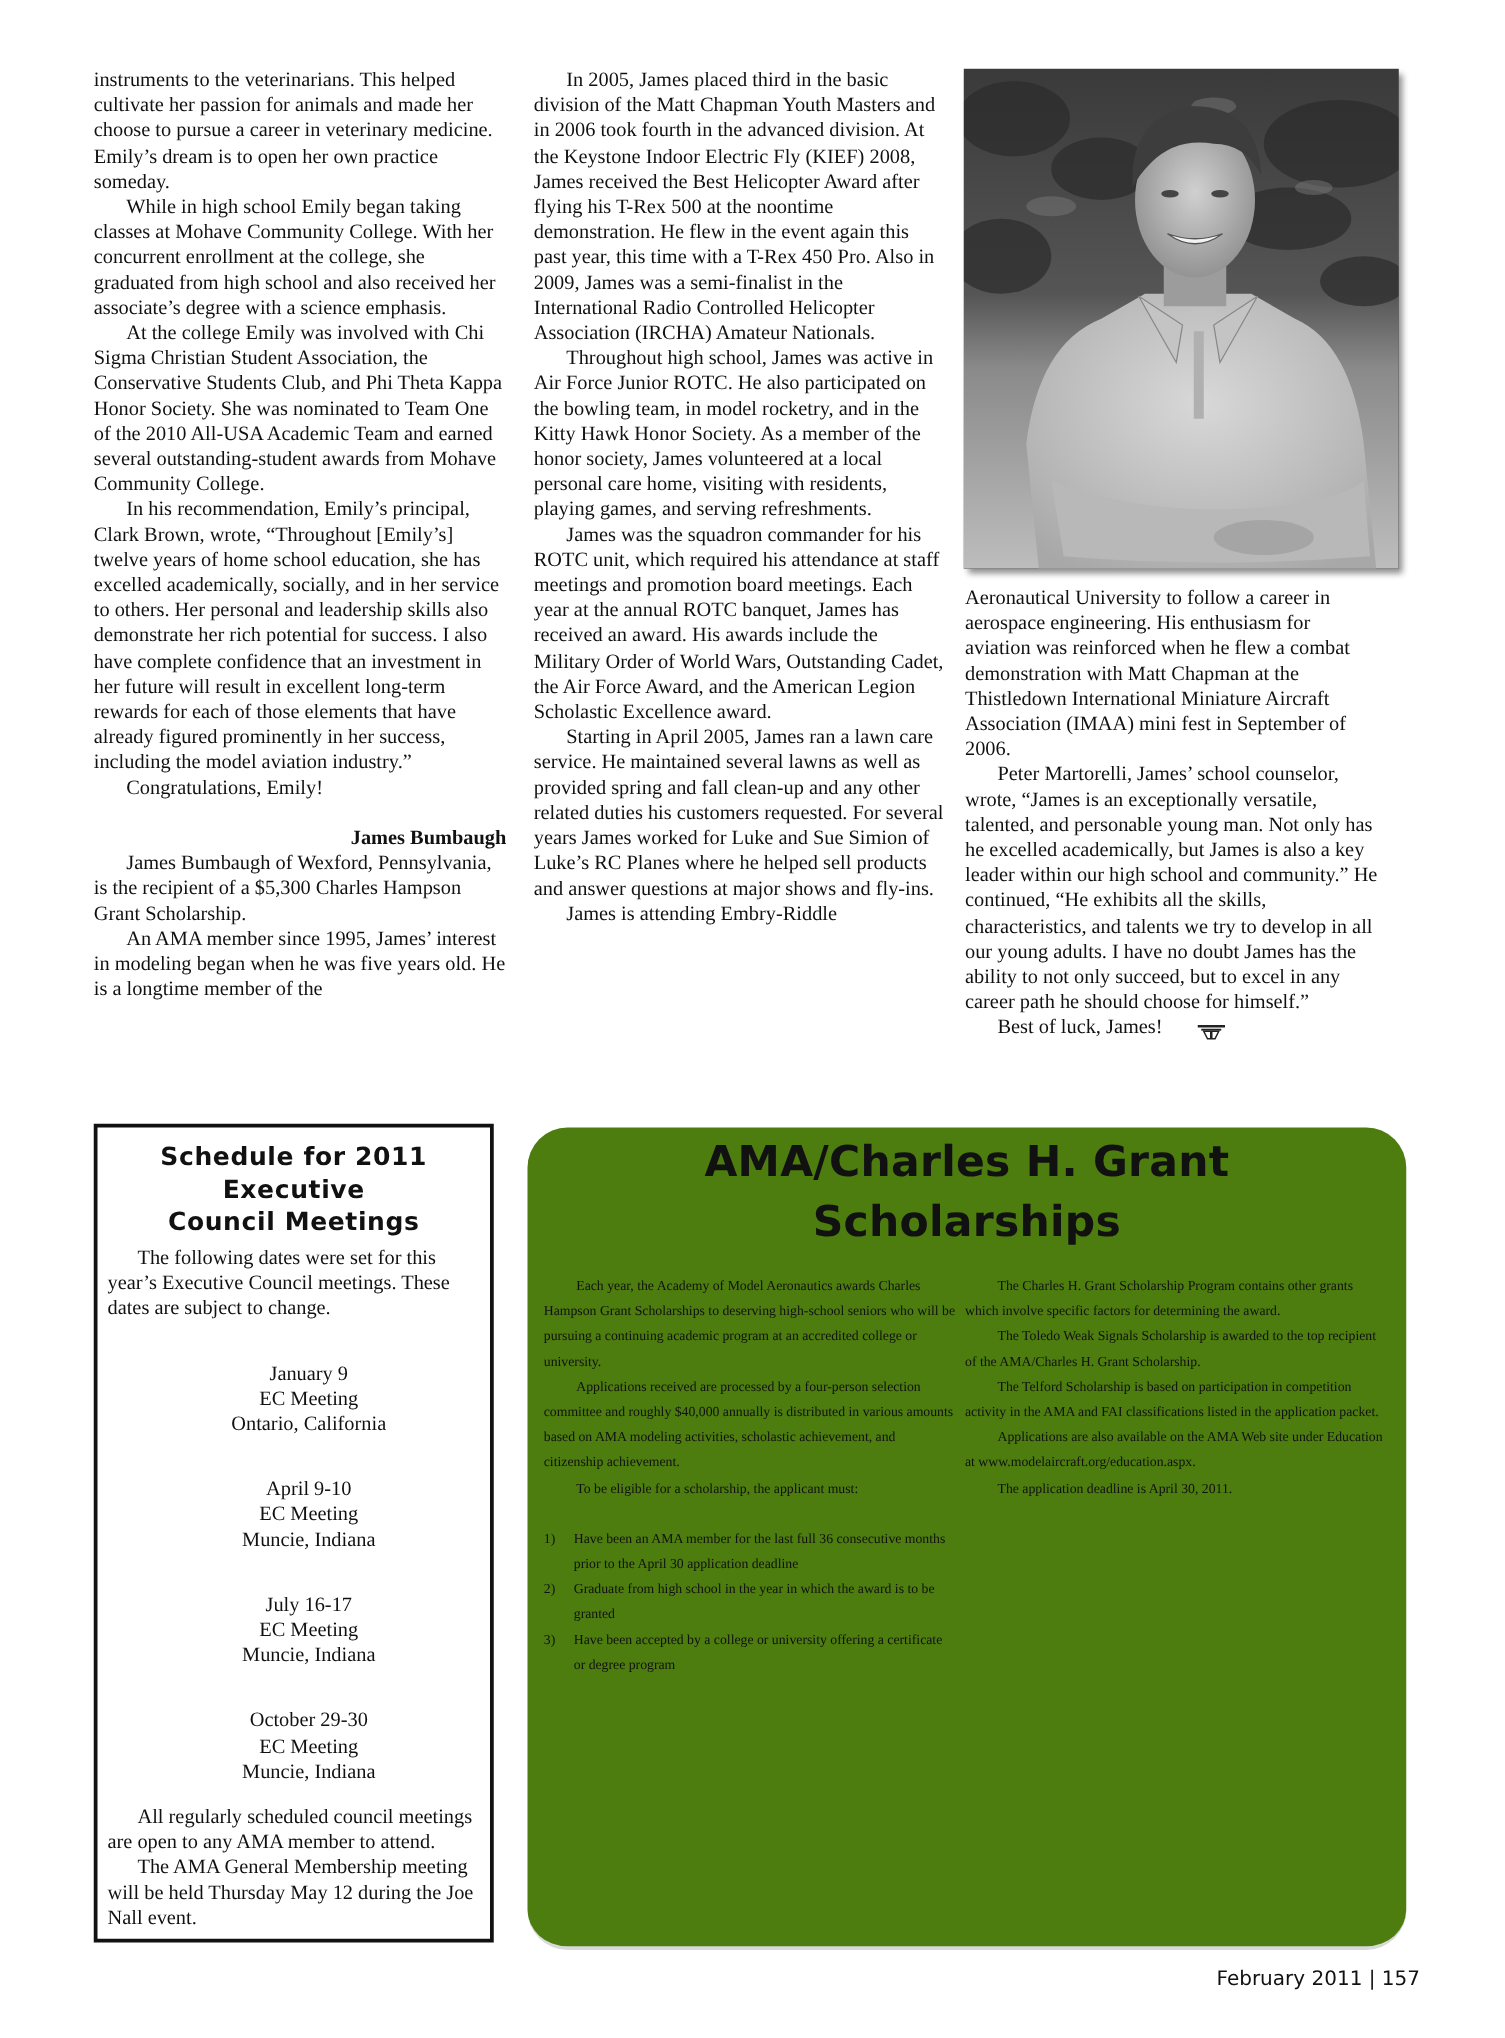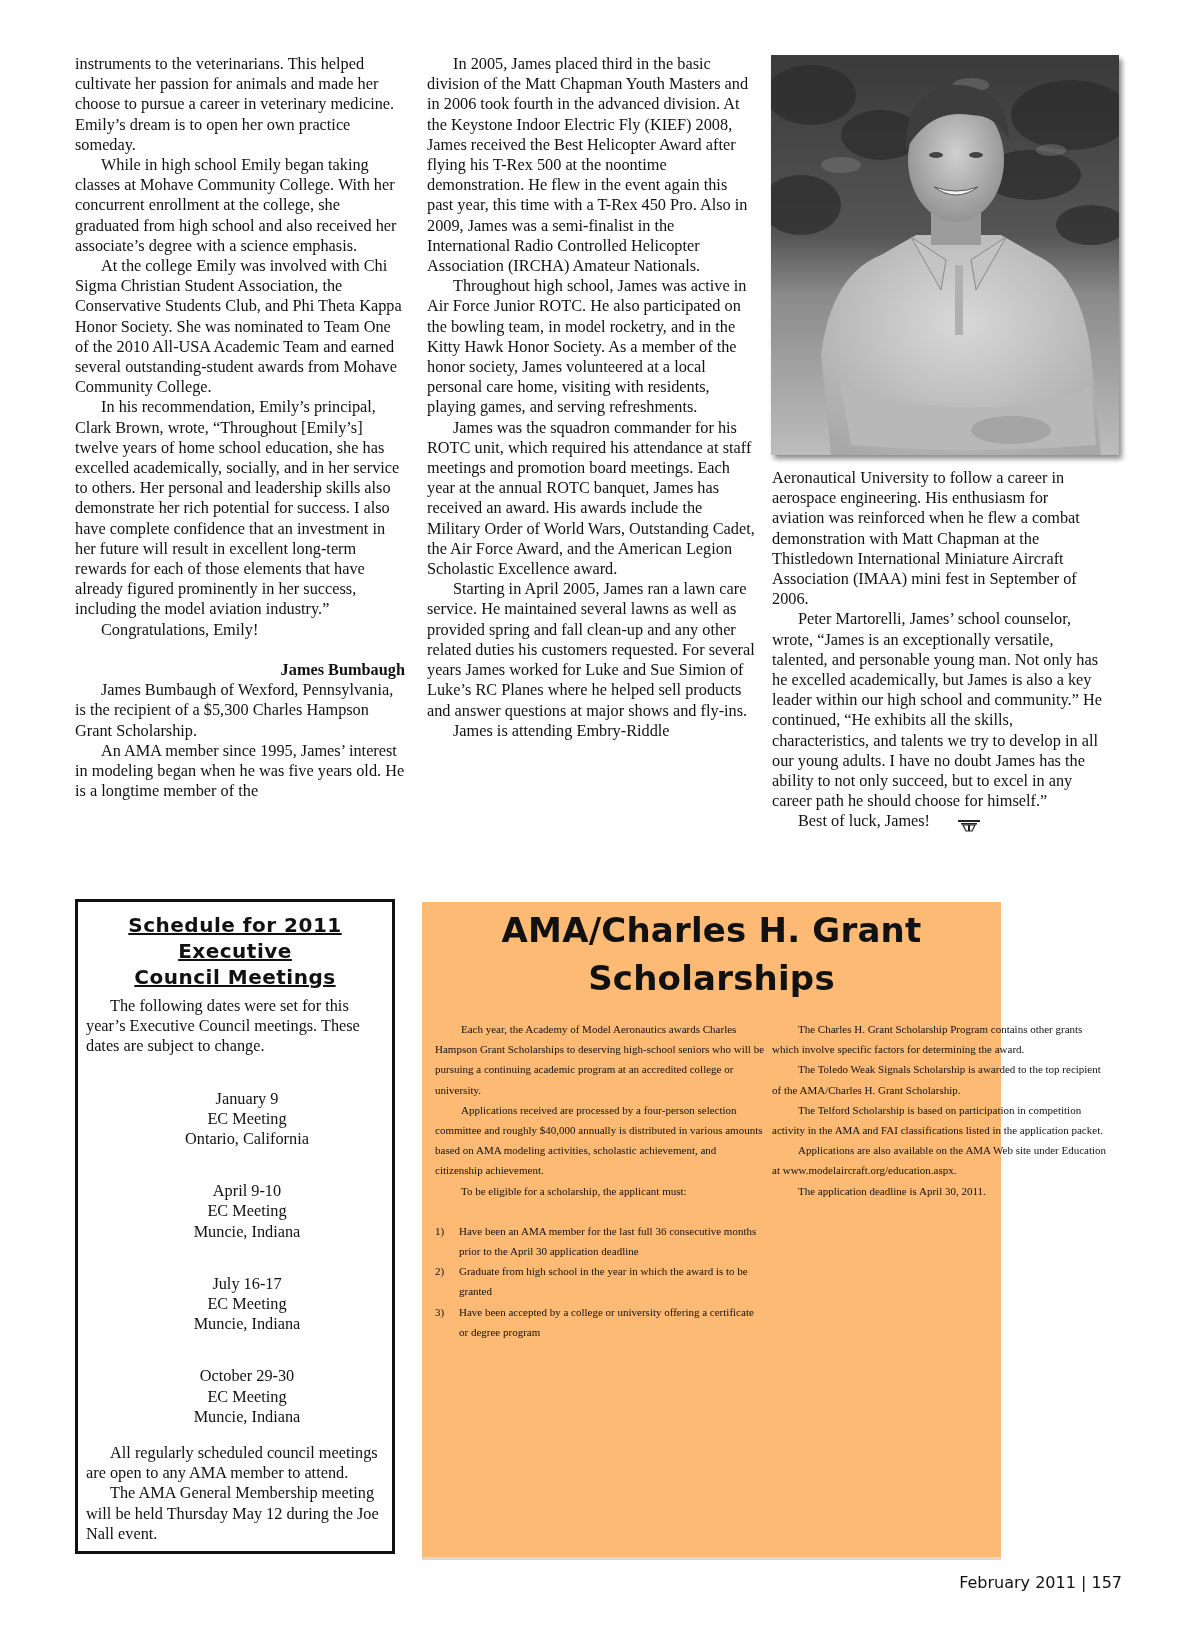--- a/index.html
+++ b/index.html
@@ -55,41 +55,41 @@
       line-height: 20.2px;
     }
     .schedule-title {
       font-family: "DejaVu Sans", "Liberation Sans", sans-serif;
       font-weight: bold;
       font-size: 20px;
       line-height: 26px;
       text-align: center;
       letter-spacing: 0.5px;
       margin: 4px 0 6px 0;
-      text-decoration: underline;
     }
     .schedule-box .intro, .schedule-box .note {
       margin: 0 6px 0 8px;
       text-indent: 24px;
     }
     .meeting {
       text-align: center;
       margin-top: 32px;
       padding-left: 24px;
     }
     .meeting div { line-height: 20.2px; }
     .schedule-box .note.first-note { margin-top: 16px; }
 
     
     .ama-box {
       position: absolute;
       left: 422px; top: 902px;
-      width: 579px; height: 655px;
-      background: #fdba74;
+      width: 703px; height: 655px;
+      background: #4d7c0f;
       border-bottom: 3px solid #d9d9d9;
+      border-radius: 32px;
     }
     .ama-title {
       font-family: "DejaVu Sans", "Liberation Sans", sans-serif;
       font-weight: bold;
       font-size: 34px;
       line-height: 48px;
       text-align: center;
       margin-top: 4px;
       letter-spacing: 0.2px;
     }
@@ -107,21 +107,21 @@
       position: relative;
       padding-left: 24px;
     }
     .req-list li .num {
       position: absolute;
       left: 0; top: 0;
     }
 
     .footer {
       position: absolute;
-      right: 82px; top: 1573px;
+      right: 68px; top: 1573px;
       font-family: "DejaVu Sans", "Liberation Sans", sans-serif;
       font-size: 16px;
       color: #111;
     }
   </style>
 </head>
 <body>
 
 <div class="col col1">
   <p class="first">instruments to the veterinarians. This helped cultivate her passion for animals and made her choose to pursue a career in veterinary medicine. Emily’s dream is to open her own practice someday.</p>

